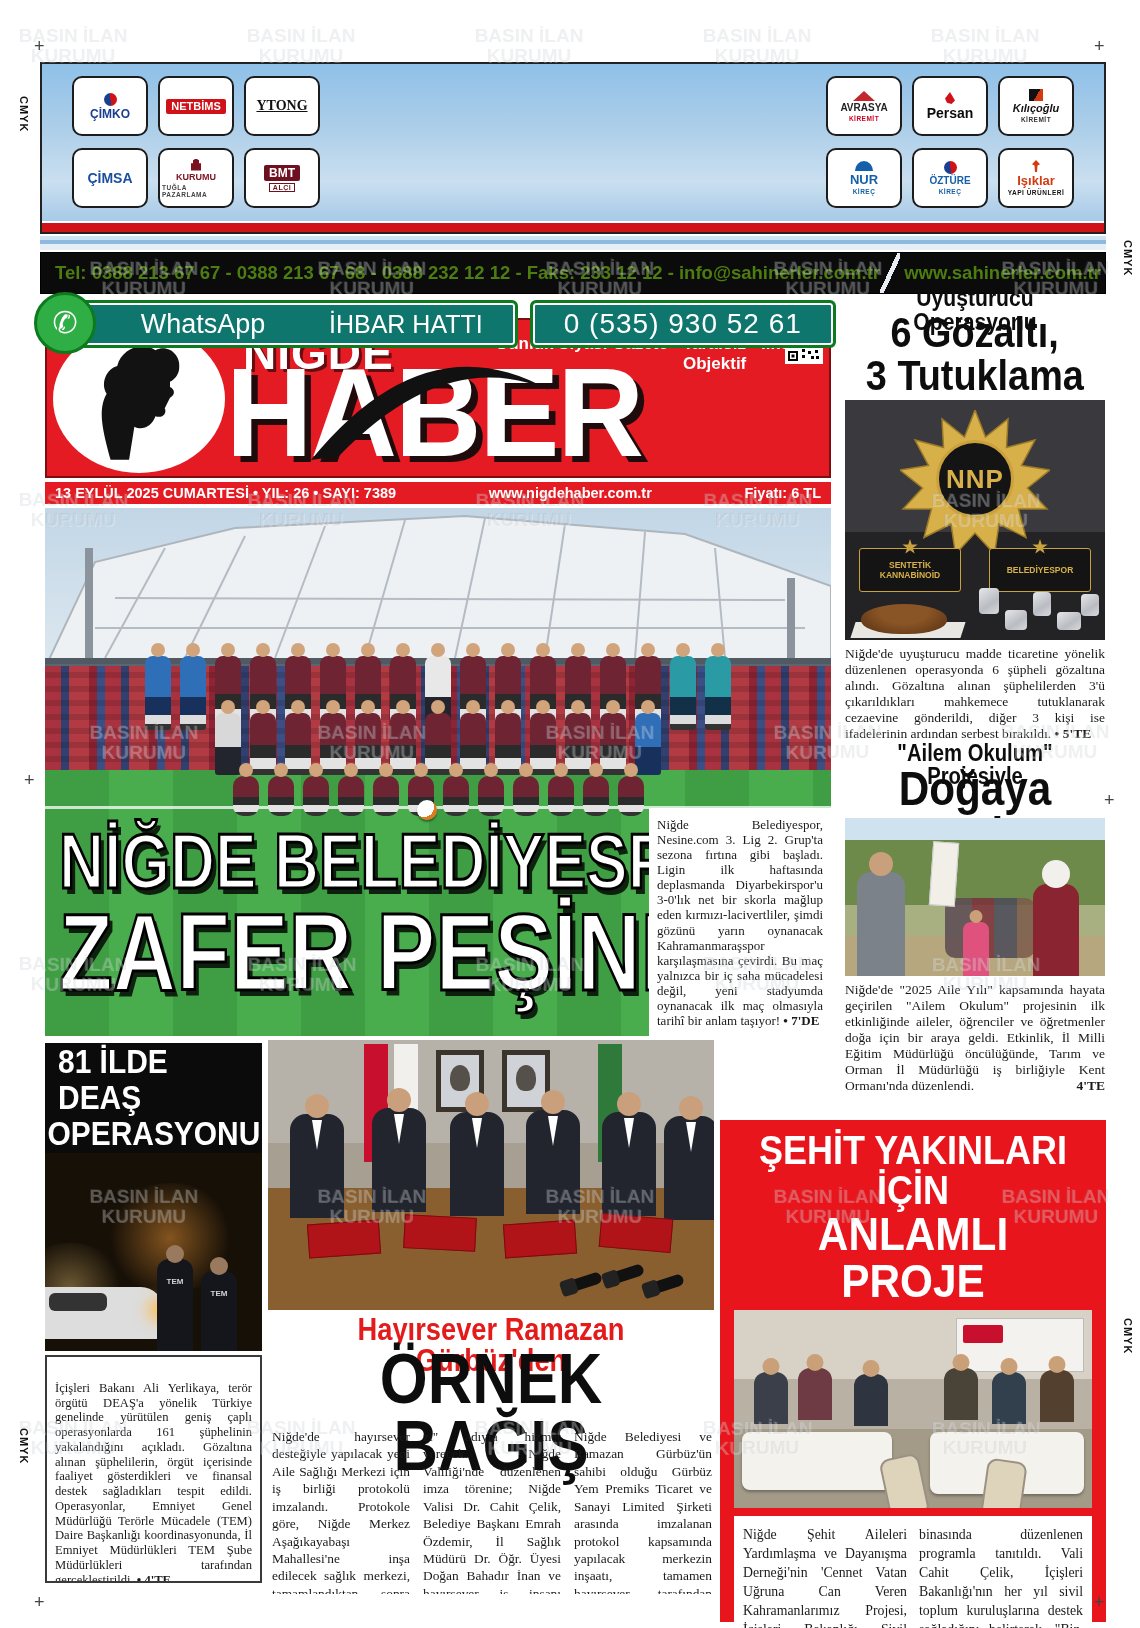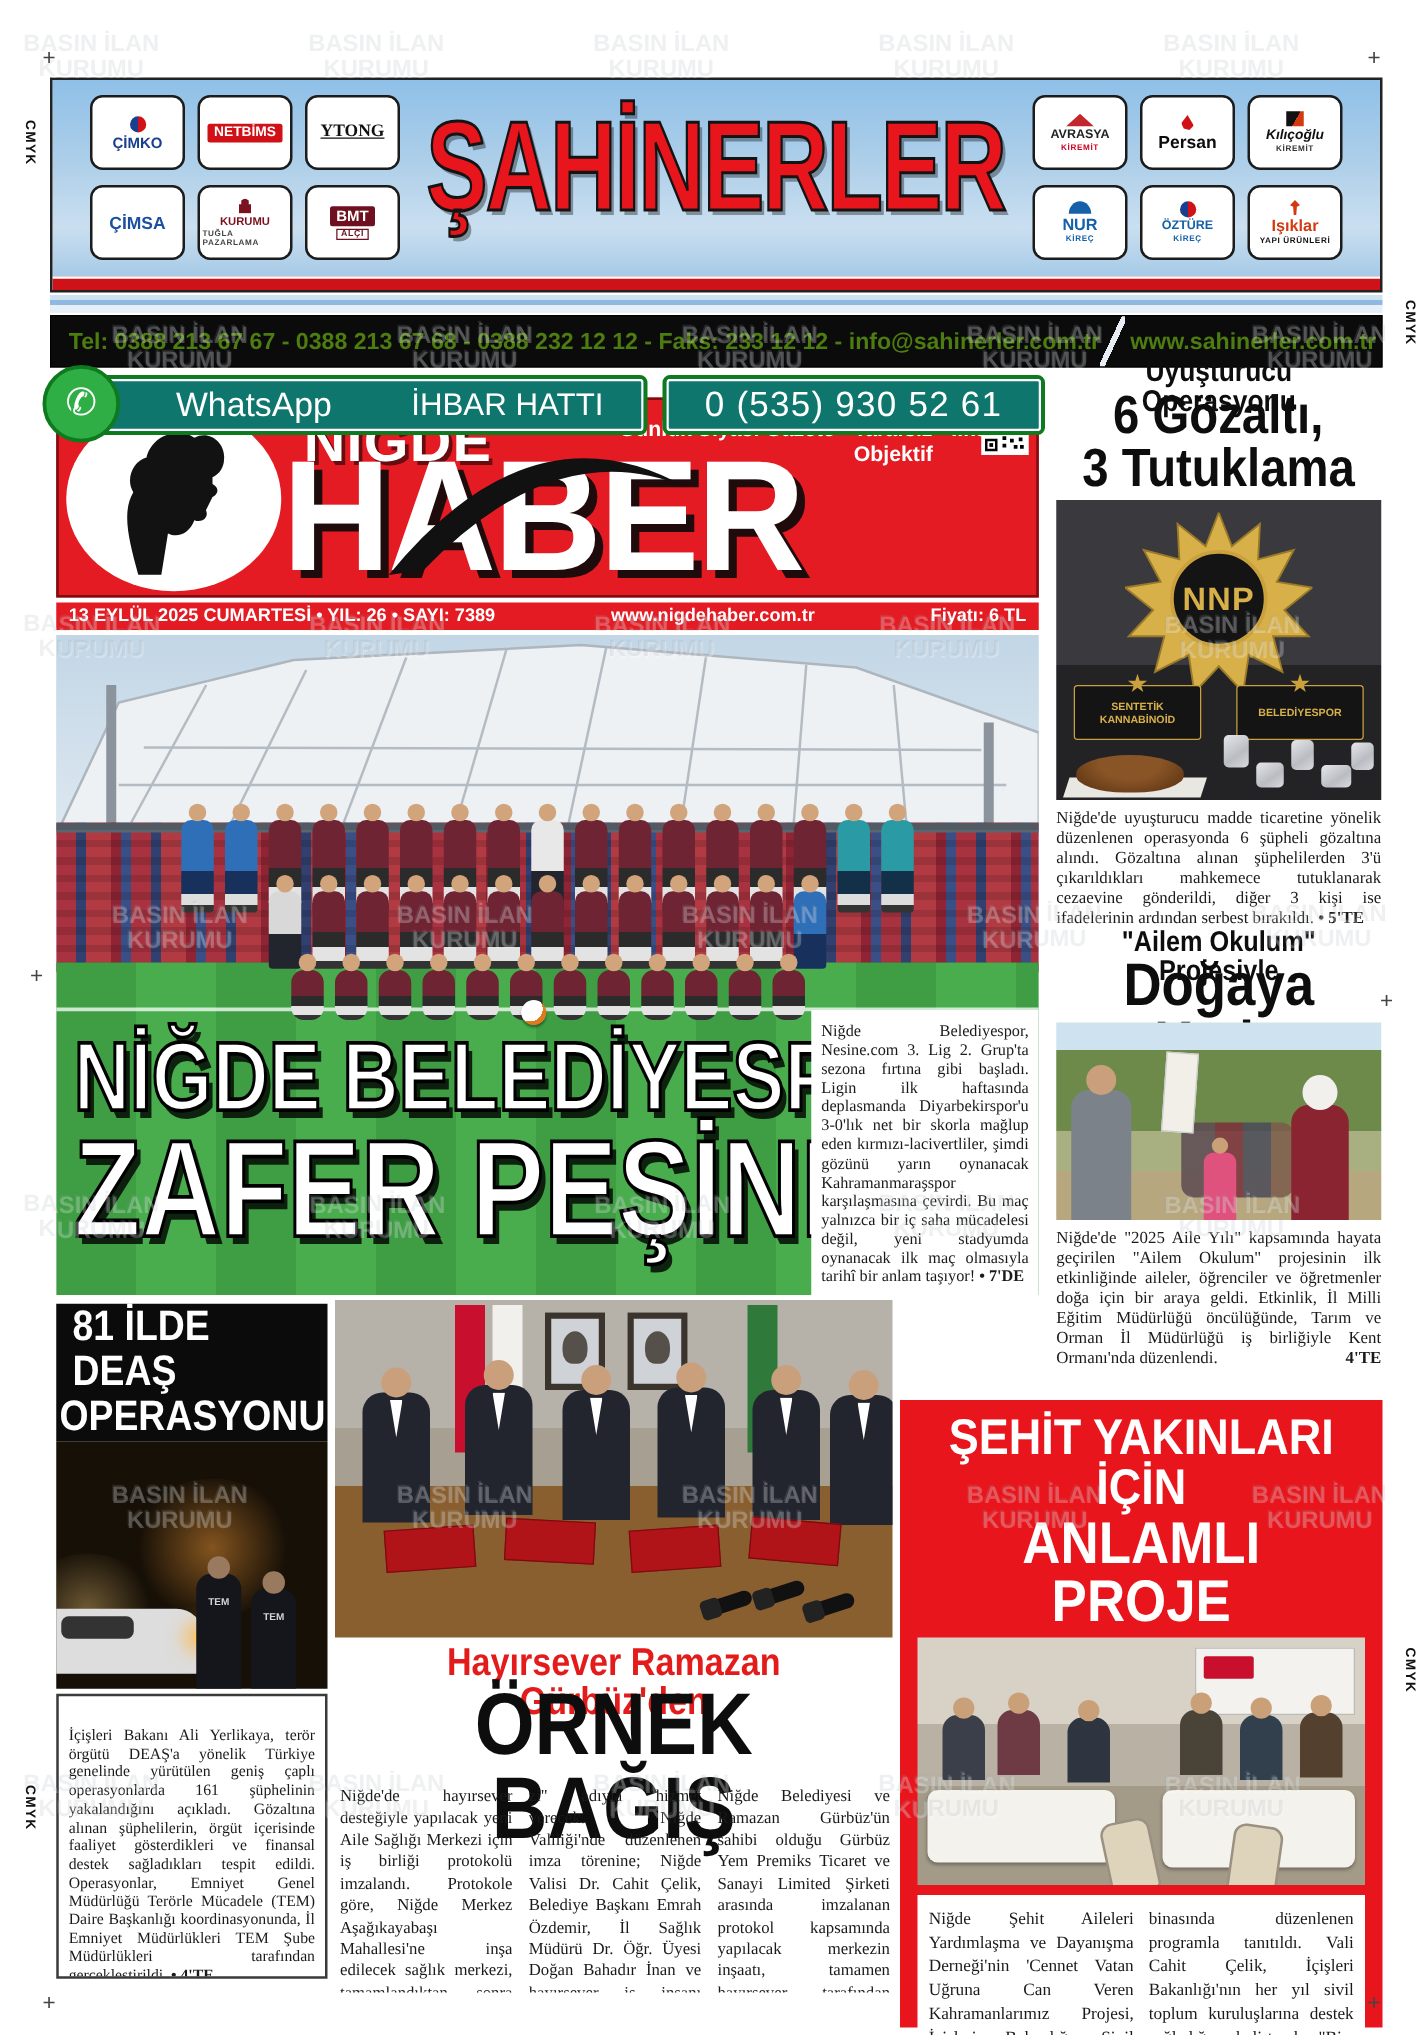--- a/index.html
+++ b/index.html
@@ -282,21 +282,20 @@
           <span class="licon tower" data-name="avanos-logo-icon"></span>
           <span class="l-main">KURUMU</span>
           <span class="l-sub">TUĞLA PAZARLAMA</span>
         </div>
       <div class="logobox lb-bmt" data-name="bmt-logo">
           <span class="l-main">BMT</span>
           <span class="l-sub">ALÇI</span>
         </div>
     </div>
 
-    <div class="brand" data-name="sahinerler-brand"><span>ŞAHİNERLER</span></div>
 
     <div class="logo-grid right" data-name="ad-logos-right">
       <div class="logobox lb-avrasya" data-name="avrasya-logo">
           <span class="licon roof" data-name="avrasya-logo-icon"></span>
           <span class="l-main">AVRASYA</span>
           <span class="l-sub">KİREMİT</span>
         </div>
       <div class="logobox lb-persan" data-name="persan-logo">
           <span class="licon flame" data-name="persan-logo-icon"></span>
           <span class="l-main">Persan</span>

